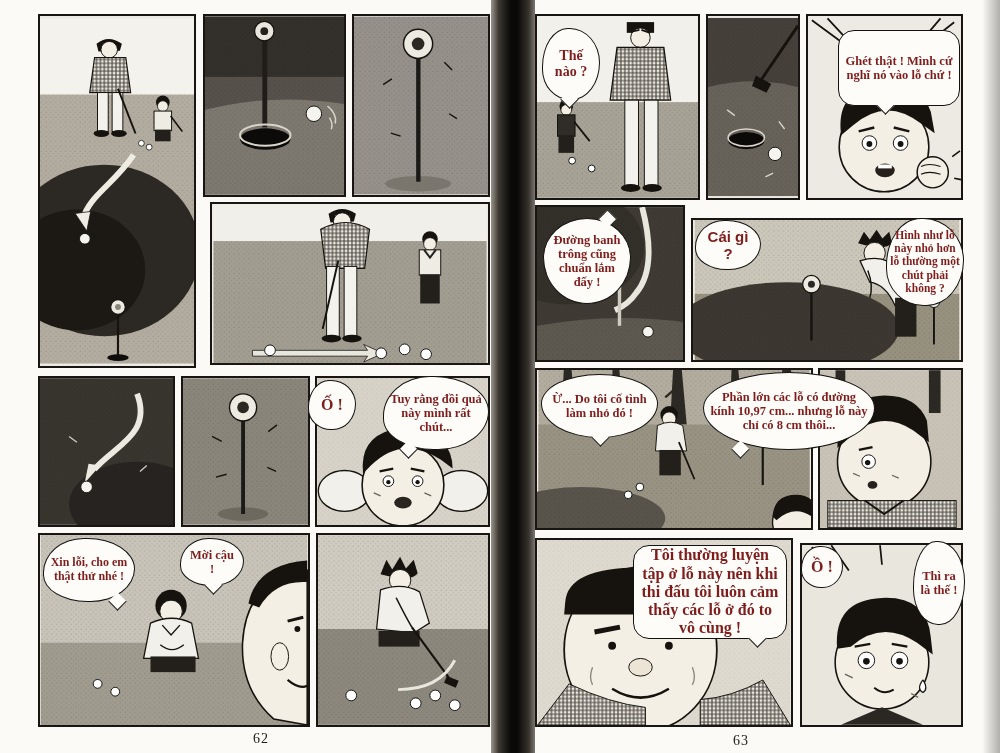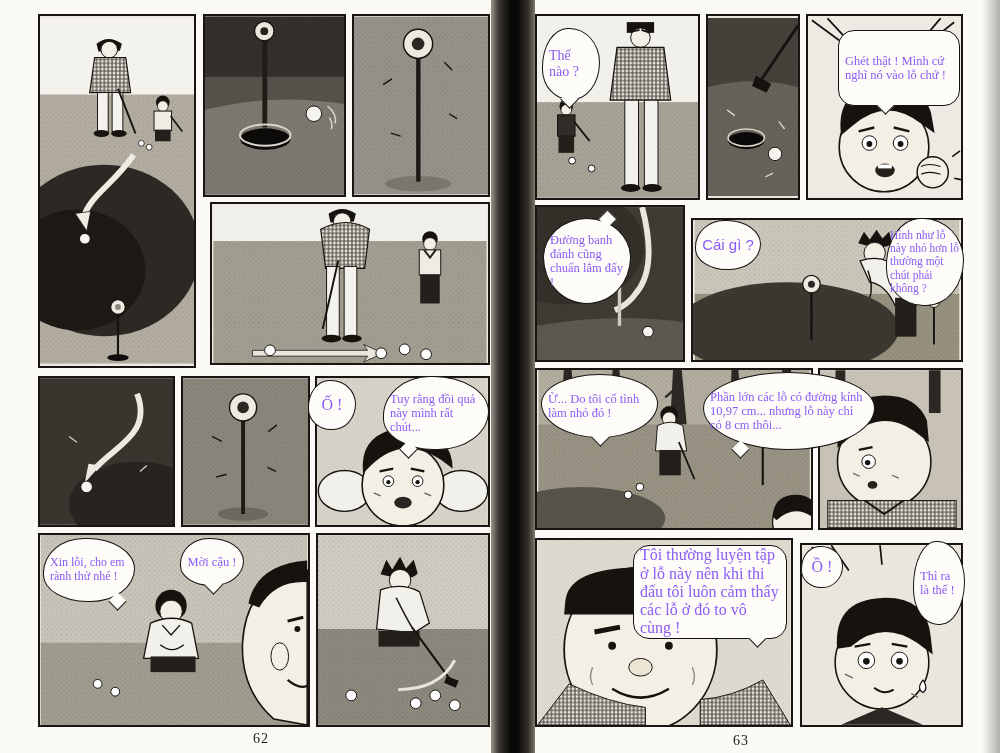--- a/index.html
+++ b/index.html
@@ -17,23 +17,23 @@
     position:absolute;right:0;top:0;width:18px;height:753px;
     background:linear-gradient(90deg,rgba(0,0,0,0) 0%,rgba(40,36,30,.35) 100%);
   }
   .panel{
     position:absolute;box-sizing:border-box;border:2px solid #181512;
     background:#eceae3;overflow:hidden;z-index:1;
   }
   .panel svg{display:block;width:100%;height:100%;}
   .bubble{
     position:absolute;z-index:6;box-sizing:border-box;
-    background:#fdfcf8;border:1.8px solid #14120f;color:#8b5cf6;
-    display:flex;align-items:center;justify-content:center;text-align:left;
-    font-weight:normal;line-height:1.14;padding:4px 6px;
+    background:#fdfcf8;border:1.8px solid #14120f;color:#7f1d1d;
+    display:flex;align-items:center;justify-content:center;text-align:center;
+    font-weight:bold;line-height:1.14;padding:4px 6px;
     font-size:12.5px;
   }
   .cloud{border-radius:46% 54% 50% 50% / 56% 50% 54% 44%;}
   .ellip{border-radius:50% 50% 50% 50% / 46% 46% 54% 54%;}
   .soft{border-radius:16px;}
   .tail{
     position:absolute;width:12px;height:12px;background:#fdfcf8;
     border-right:1.8px solid #14120f;border-bottom:1.8px solid #14120f;
     transform:rotate(45deg);z-index:-1;
   }
@@ -254,21 +254,21 @@
   </div>
 
   <div class="bubble cloud" style="left:308px;top:380px;width:48px;height:50px;font-size:16px">
     <span>Ố !</span>
   </div>
   <div class="bubble cloud" style="left:383px;top:376px;width:106px;height:74px">
     <span>Tuy rằng đồi quả này mình rất chút...</span>
     <span class="tail" style="left:18px;bottom:-7px"></span>
   </div>
   <div class="bubble cloud" style="left:43px;top:538px;width:92px;height:64px;font-size:12px">
-    <span>Xin lỗi, cho em rành thử nhé !</span>
+    <span>Xin lỗi, cho em thật thử nhé !</span>
     <span class="tail" style="right:10px;bottom:-7px"></span>
   </div>
   <div class="bubble cloud" style="left:180px;top:538px;width:64px;height:48px">
     <span>Mời cậu !</span>
     <span class="tail" style="left:26px;bottom:-7px"></span>
   </div>
 
   <div class="pagenum" style="left:253px;top:731px">62</div>
 
   <div class="panel" style="left:535px;top:14px;width:165px;height:186px">
@@ -460,21 +460,21 @@
 
   <div class="bubble cloud" style="left:542px;top:28px;width:58px;height:72px;font-size:14px">
     <span>Thế nào ?</span>
     <span class="tail" style="left:20px;bottom:-7px"></span>
   </div>
   <div class="bubble soft" style="left:838px;top:30px;width:122px;height:76px">
     <span>Ghét thật ! Mình cứ nghĩ nó vào lỗ chứ !</span>
     <span class="tail" style="left:40px;bottom:-7px"></span>
   </div>
   <div class="bubble ellip" style="left:543px;top:218px;width:88px;height:86px">
-    <span>Đường banh đánh cũng chuẩn lắm đấy !</span>
+    <span>Đường banh trông cũng chuẩn lắm đấy !</span>
     <span class="tail up" style="right:16px;top:-7px"></span>
   </div>
   <div class="bubble cloud sans" style="left:695px;top:220px;width:66px;height:50px;font-size:15px">
     <span>Cái gì ?</span>
   </div>
   <div class="bubble cloud" style="left:886px;top:218px;width:78px;height:88px;font-size:11.5px;padding:3px">
     <span>Hình như lỗ này nhỏ hơn lỗ thường một chút phải không ?</span>
   </div>
   <div class="bubble ellip" style="left:541px;top:374px;width:117px;height:64px">
     <span>Ừ... Do tôi cố tình làm nhỏ đó !</span>

